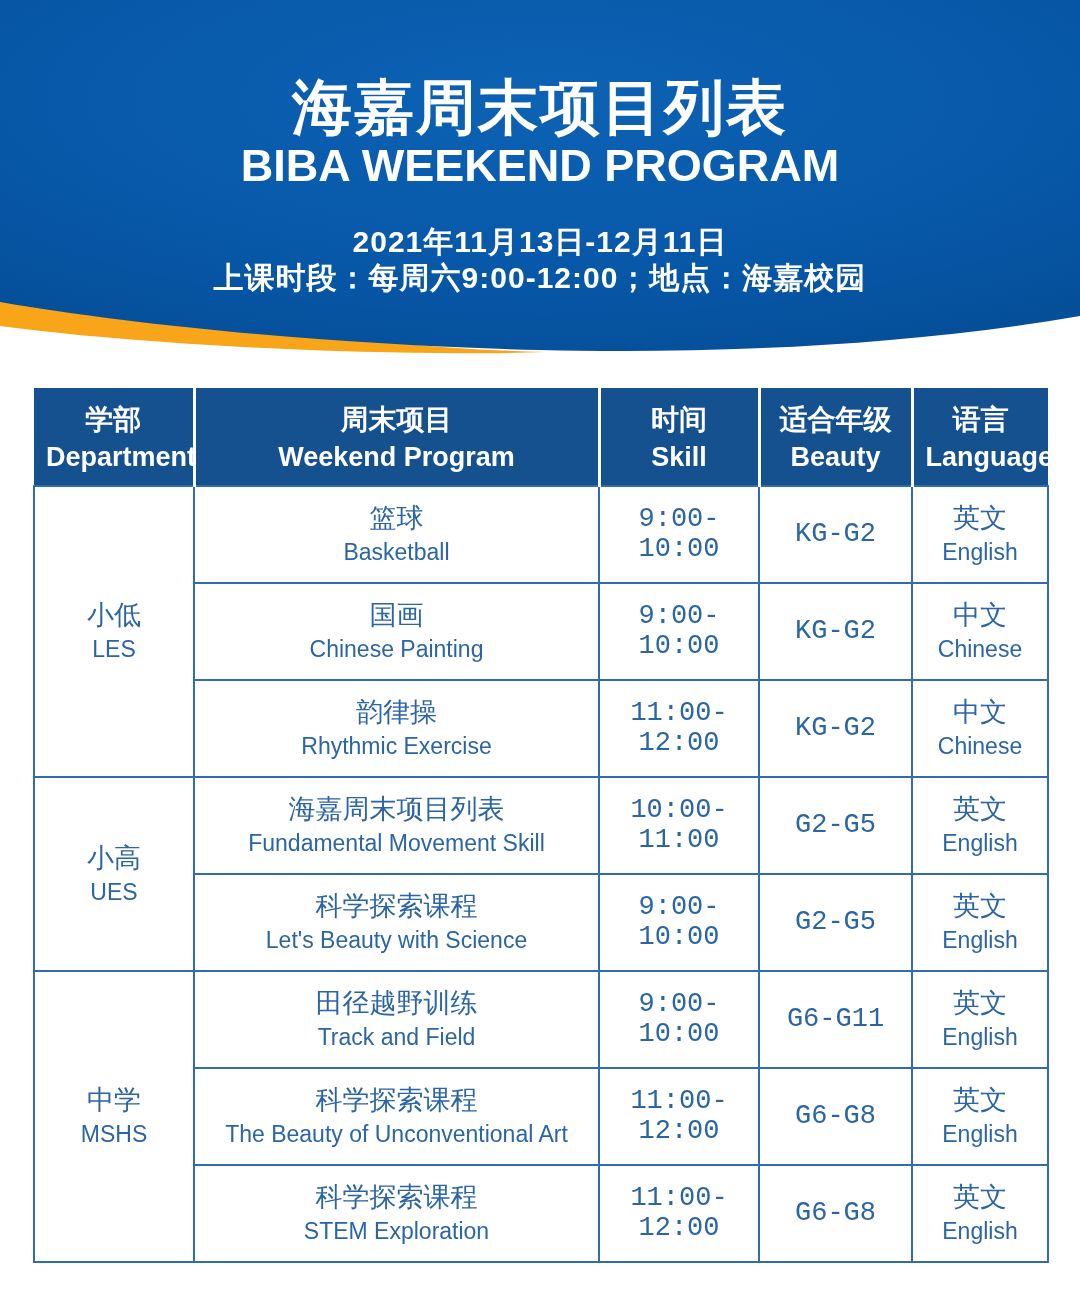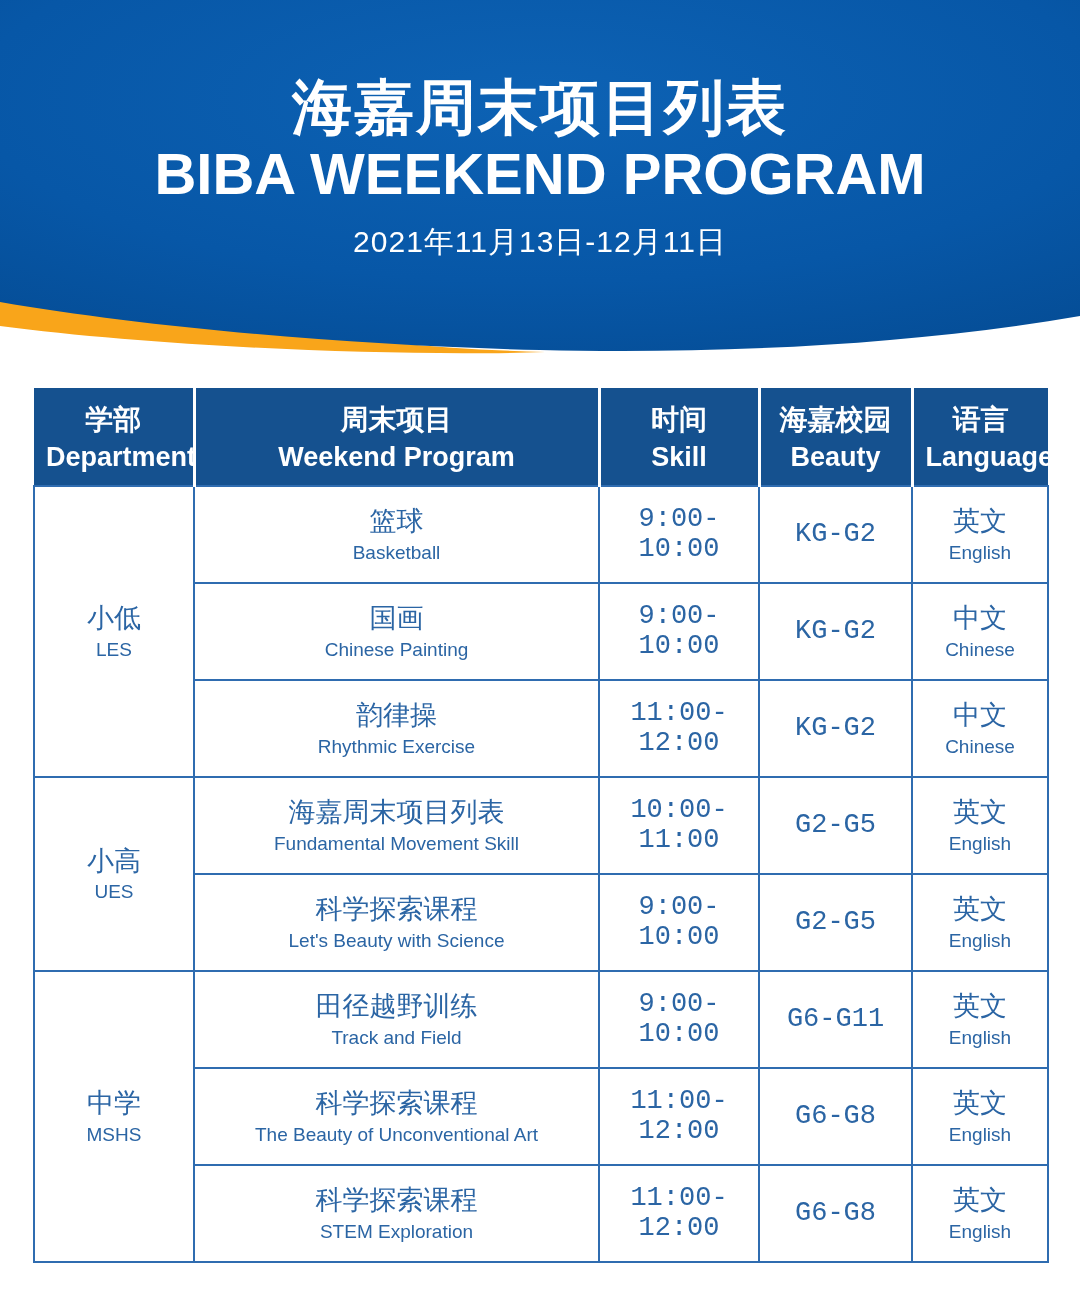--- a/index.html
+++ b/index.html
@@ -18,25 +18,25 @@
   .hero-text{
     position:absolute;left:0;top:0;width:1080px;height:388px;
     color:#ffffff;text-align:center;
   }
   .title-zh{
     position:absolute;left:0;top:68px;width:100%;
     font-size:60px;font-weight:700;letter-spacing:2px;
   }
   .title-en{
     position:absolute;left:0;top:140px;width:100%;
-    font-size:58px;font-weight:700;letter-spacing:0px;
+    font-size:45px;font-weight:700;letter-spacing:0px;
   }
   .date-line{
     position:absolute;left:0;top:222px;width:100%;
-    font-size:30px;font-weight:400;letter-spacing:1px;
+    font-size:30px;font-weight:700;letter-spacing:1px;
   }
   .info-line{
     position:absolute;left:0;top:258px;width:100%;
     font-size:30px;font-weight:700;letter-spacing:1px;
   }
   
   .sched-wrap{
     position:absolute;left:33px;top:388px;width:1014px;
   }
   table.sched{
@@ -51,21 +51,21 @@
   table.sched th{
     background:#15518f;color:#ffffff;
     border-right:3px solid #ffffff;
     border-bottom:2px solid #2f6cb0;
     text-align:center;vertical-align:middle;padding:12px;
   }
   table.sched th:last-child{border-right:none;}
   tr.head-row{height:95px;}
   tr.data-row{height:97px;}
   .zh{font-size:27px;line-height:1.32;}
-  .en{font-size:19px;line-height:1.32;}
+  .en{font-size:23px;line-height:1.32;}
   th .zh{font-size:28px;font-weight:700;line-height:1.45;}
   th .en{font-size:27px;font-weight:700;line-height:1.2;}
   .single{font-size:27px;font-family:Liberation Mono, monospace;}
 </style>
 </head>
 <body>
 
 <div class="hero">
   <svg width="1080" height="388" viewBox="0 0 1080 388">
     <defs>
@@ -77,20 +77,21 @@
     </defs>
 
     <path d="M0 286 C 180 320, 380 348, 545 352 C 400 357, 160 347, 0 326 Z" fill="#f9a51a"></path>
 
     <path d="M0 0 H1080 V316 C 900 347, 700 354, 540 350 C 360 346, 150 328, 0 302 Z" fill="url(#blueGrad)"></path>
   </svg>
   <div class="hero-text">
     <div class="title-zh">海嘉周末项目列表</div>
     <div class="title-en">BIBA WEEKEND PROGRAM</div>
     <div class="date-line">2021年11月13日-12月11日</div>
+    <div class="info-line">上课时段：每周六9:00-12:00；地点：海嘉校园</div>
   </div>
 </div>
 
 <div class="sched-wrap">
   <table class="sched">
     <colgroup>
       <col style="width:160px">
         <col style="width:405px">
         <col style="width:160px">
         <col style="width:153px">
@@ -104,21 +105,21 @@
       </th>
       <th>
         <div class="zh">周末项目</div>
         <div class="en">Weekend Program</div>
       </th>
       <th>
         <div class="zh">时间</div>
         <div class="en">Skill</div>
       </th>
       <th>
-        <div class="zh">海嘉校园</div>
+        <div class="zh">适合年级</div>
         <div class="en">Beauty</div>
       </th>
       <th>
         <div class="zh">语言</div>
         <div class="en">Language</div>
       </th>
     </tr>
 
     <tr class="data-row">
       <td rowspan="3">

